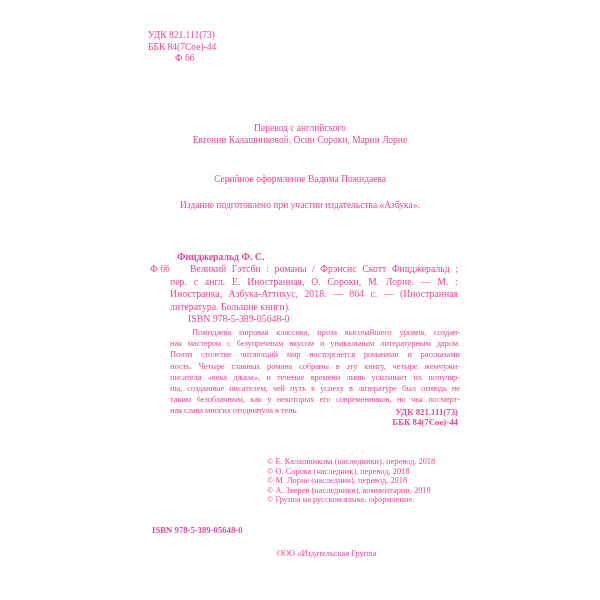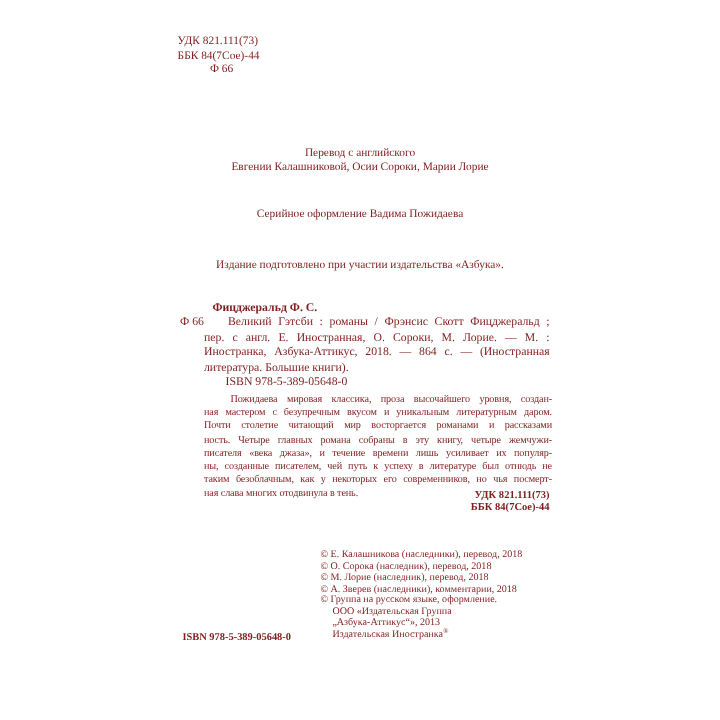--- a/index.html
+++ b/index.html
@@ -1,50 +1,50 @@
 <!DOCTYPE html>
 <html><head>
 <meta charset="utf-8">
 <style>
   html,body { margin:0; padding:0; background:#ffffff; }
   .page {
     position:relative; width:600px; height:600px; background:#ffffff;
-    font-family:"Liberation Serif", serif; color:#7f1d1d;
+    font-family:"Liberation Serif", serif; color:#ec4899;
     overflow:hidden;
   }
   .line { white-space:nowrap; }
 
   
   .top-block { position:absolute; left:148px; top:30px; font-size:9.5px; line-height:11.6px; }
   .top-code { padding-left:27px; }
 
   
   .credits { position:absolute; left:0; top:122px; width:600px; text-align:center; font-size:9.5px; line-height:12px; }
   .gap-sm { margin-top:27px; }
-  .gap-md { margin-top:30px; }
+  .gap-md { margin-top:14px; }
 
   
   .bib { position:absolute; left:170px; top:251px; width:288px; font-size:9.8px; line-height:12.4px; }
   .bib-author { font-weight:bold; padding-left:7px; white-space:nowrap; }
   .bib-first { position:relative; }
   .hang { position:absolute; left:-20px; top:0; }
   .jfirst { display:block; padding-left:20px; text-align:justify; text-align-last:justify; }
   .just { text-align:justify; text-align-last:justify; }
   .isbn-line { padding-left:18px; white-space:nowrap; }
 
   
   .annotation { position:absolute; left:170px; top:327px; width:290px; font-size:8.5px; line-height:11.2px; letter-spacing:-0.1px; }
   .ann-first { padding-left:22px; }
 
   
   .class-right { position:absolute; left:170px; top:407px; width:288px; text-align:right; font-weight:bold; font-size:8.8px; line-height:10.3px; }
 
   
   .copyright { position:absolute; left:267px; top:457px; font-size:8.4px; line-height:9.5px; }
-  .cont { padding-left:10px; }
+  .cont { padding-left:10px;margin-top:44px; }
   .copyright sup { font-size:6px; line-height:0; }
 
   
   .isbn-bottom { position:absolute; left:152px; top:525px; font-weight:bold; font-size:8.7px; white-space:nowrap; }
 </style>
 </head>
 <body>
 
 <div class="page">
 

